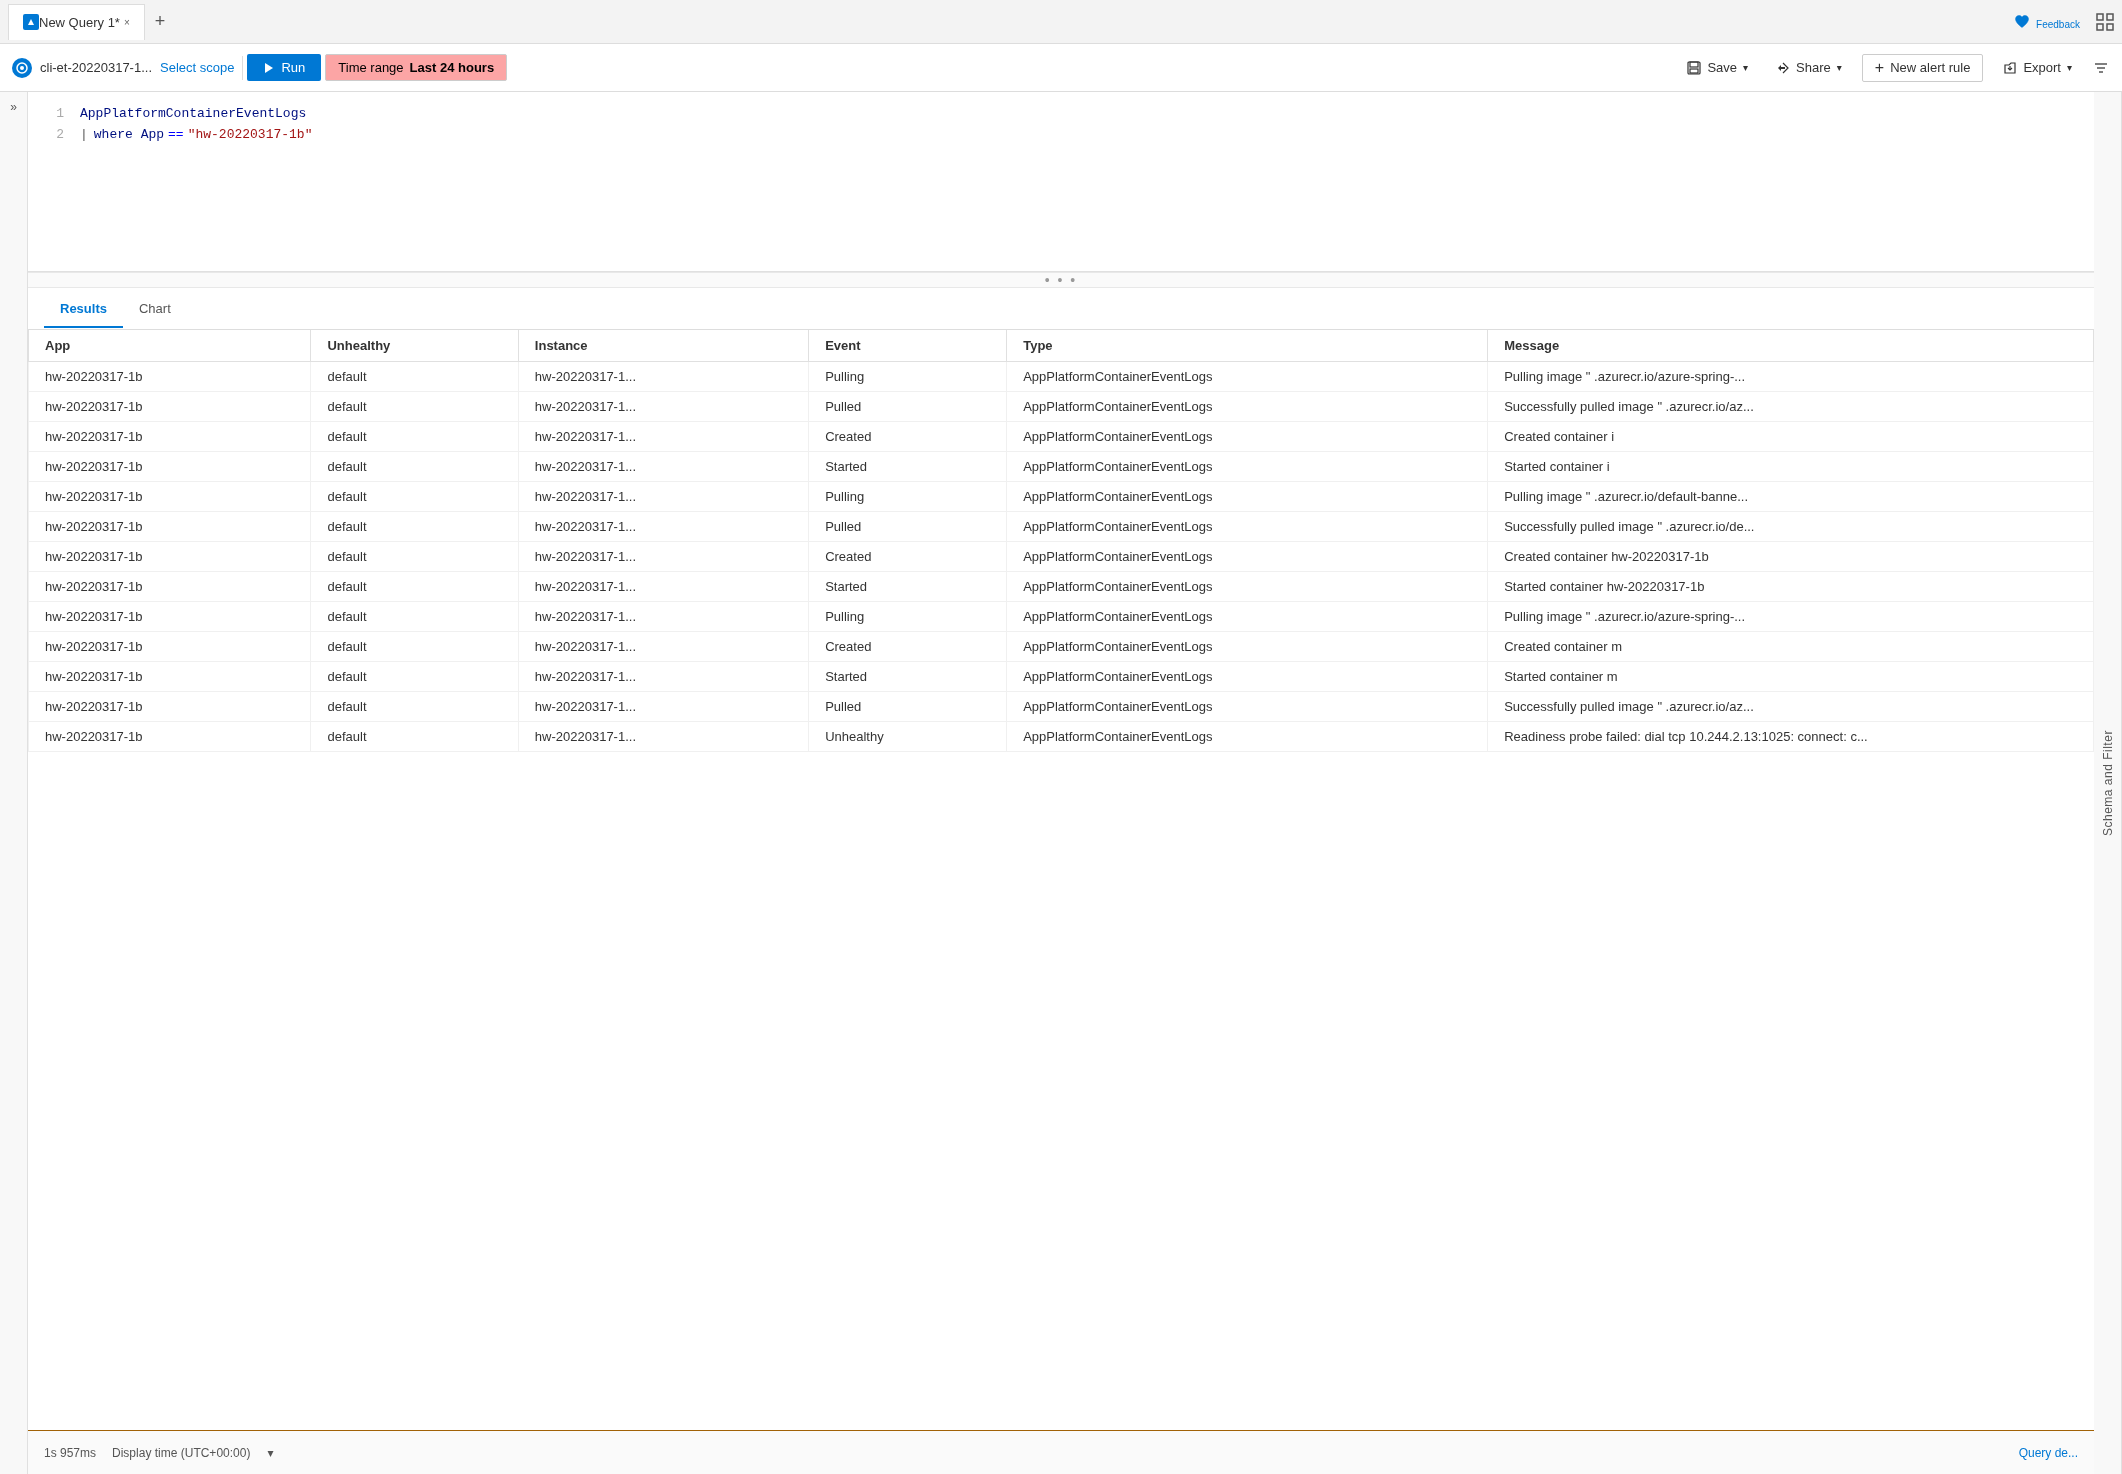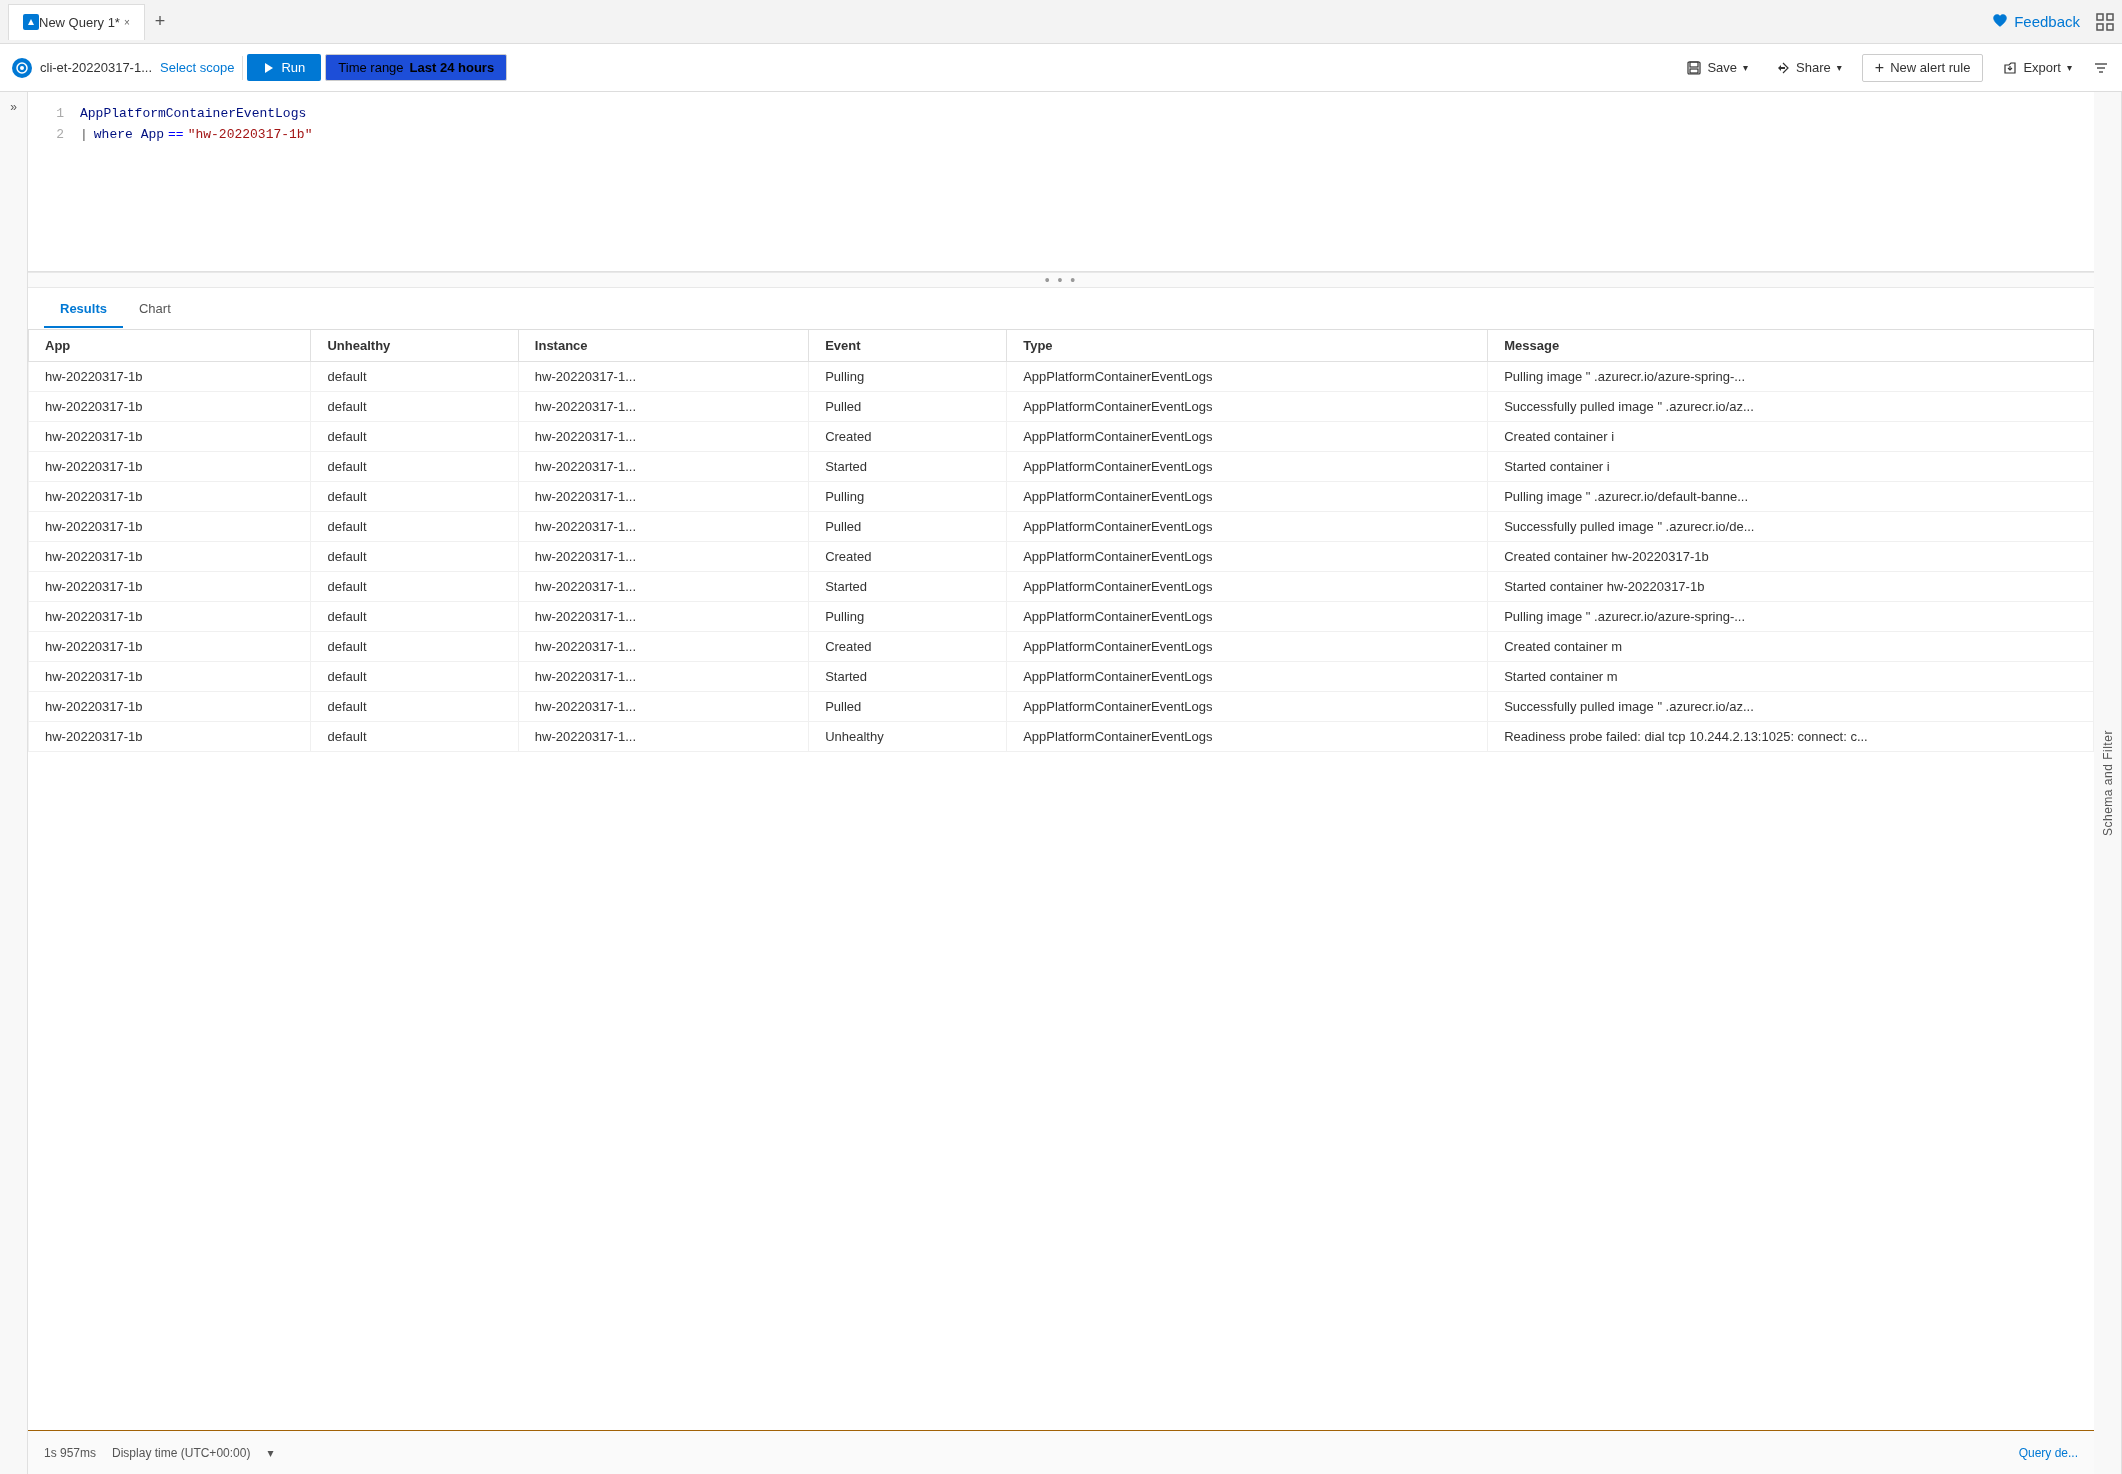--- a/index.html
+++ b/index.html
@@ -39,21 +39,21 @@
     .tab-add {
       background: none; border: none; font-size: 18px; cursor: pointer; color: #555; padding: 0 8px;
     }
     .tab-right {
       margin-left: auto;
       display: flex;
       align-items: center;
       gap: 16px;
     }
     .feedback-btn {
-      display: flex; align-items: flex-start; gap: 6px; cursor: pointer; color: #0078d4; font-size: 15px;
+      display: flex; align-items: flex-end; gap: 6px; cursor: pointer; color: #0078d4; font-size: 10px;
     }
 
     
     .toolbar {
       display: flex;
       align-items: center;
       height: 48px;
       padding: 0 12px;
       border-bottom: 1px solid #ddd;
       gap: 4px;
@@ -67,21 +67,21 @@
     }
     .select-scope-btn { color: #0078d4; cursor: pointer; font-size: 13px; border: none; background: none; }
     .divider-v { width: 1px; height: 24px; background: #ddd; }
     .run-btn {
       display: flex; align-items: center; gap: 6px;
       background: #0078d4; color: #fff; border: none;
       padding: 6px 16px; font-size: 13px; cursor: pointer; border-radius: 2px;
     }
     .time-range-btn {
       display: flex; align-items: center; gap: 6px;
-      border: 1px solid #ccc; background: #1d4ed8; padding: 5px 12px;
+      border: 1px solid #ccc; background: #fca5a5; padding: 5px 12px;
       font-size: 13px; cursor: pointer; border-radius: 2px;
     }
     .toolbar-right { margin-left: auto; display: flex; align-items: center; gap: 12px; }
     .toolbar-btn {
       display: flex; align-items: center; gap: 6px;
       background: none; border: none; color: #333; cursor: pointer; font-size: 13px;
       padding: 4px 8px;
     }
     .toolbar-btn .caret { font-size: 10px; }
     .new-alert-btn {

